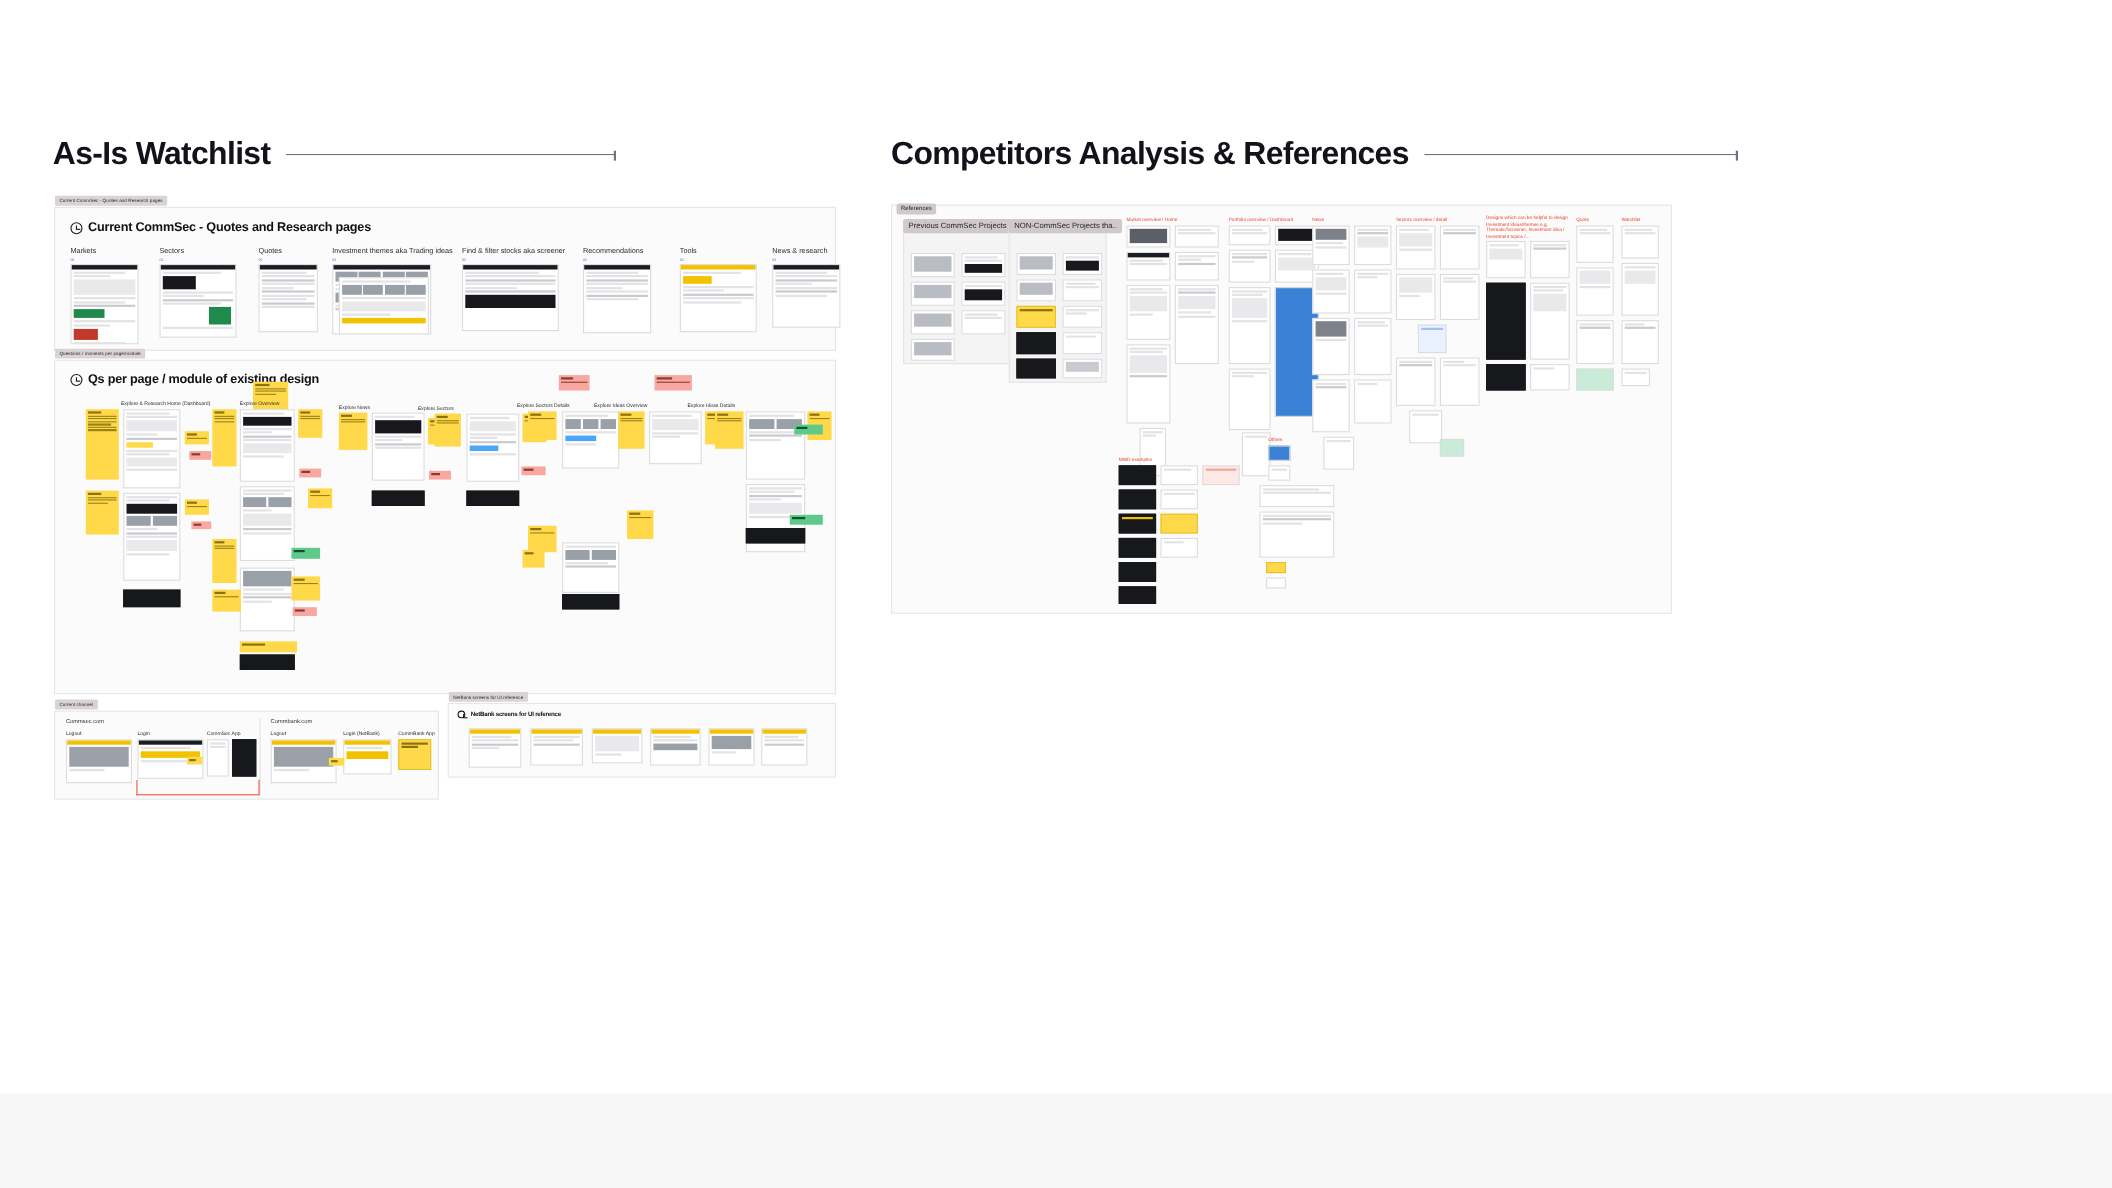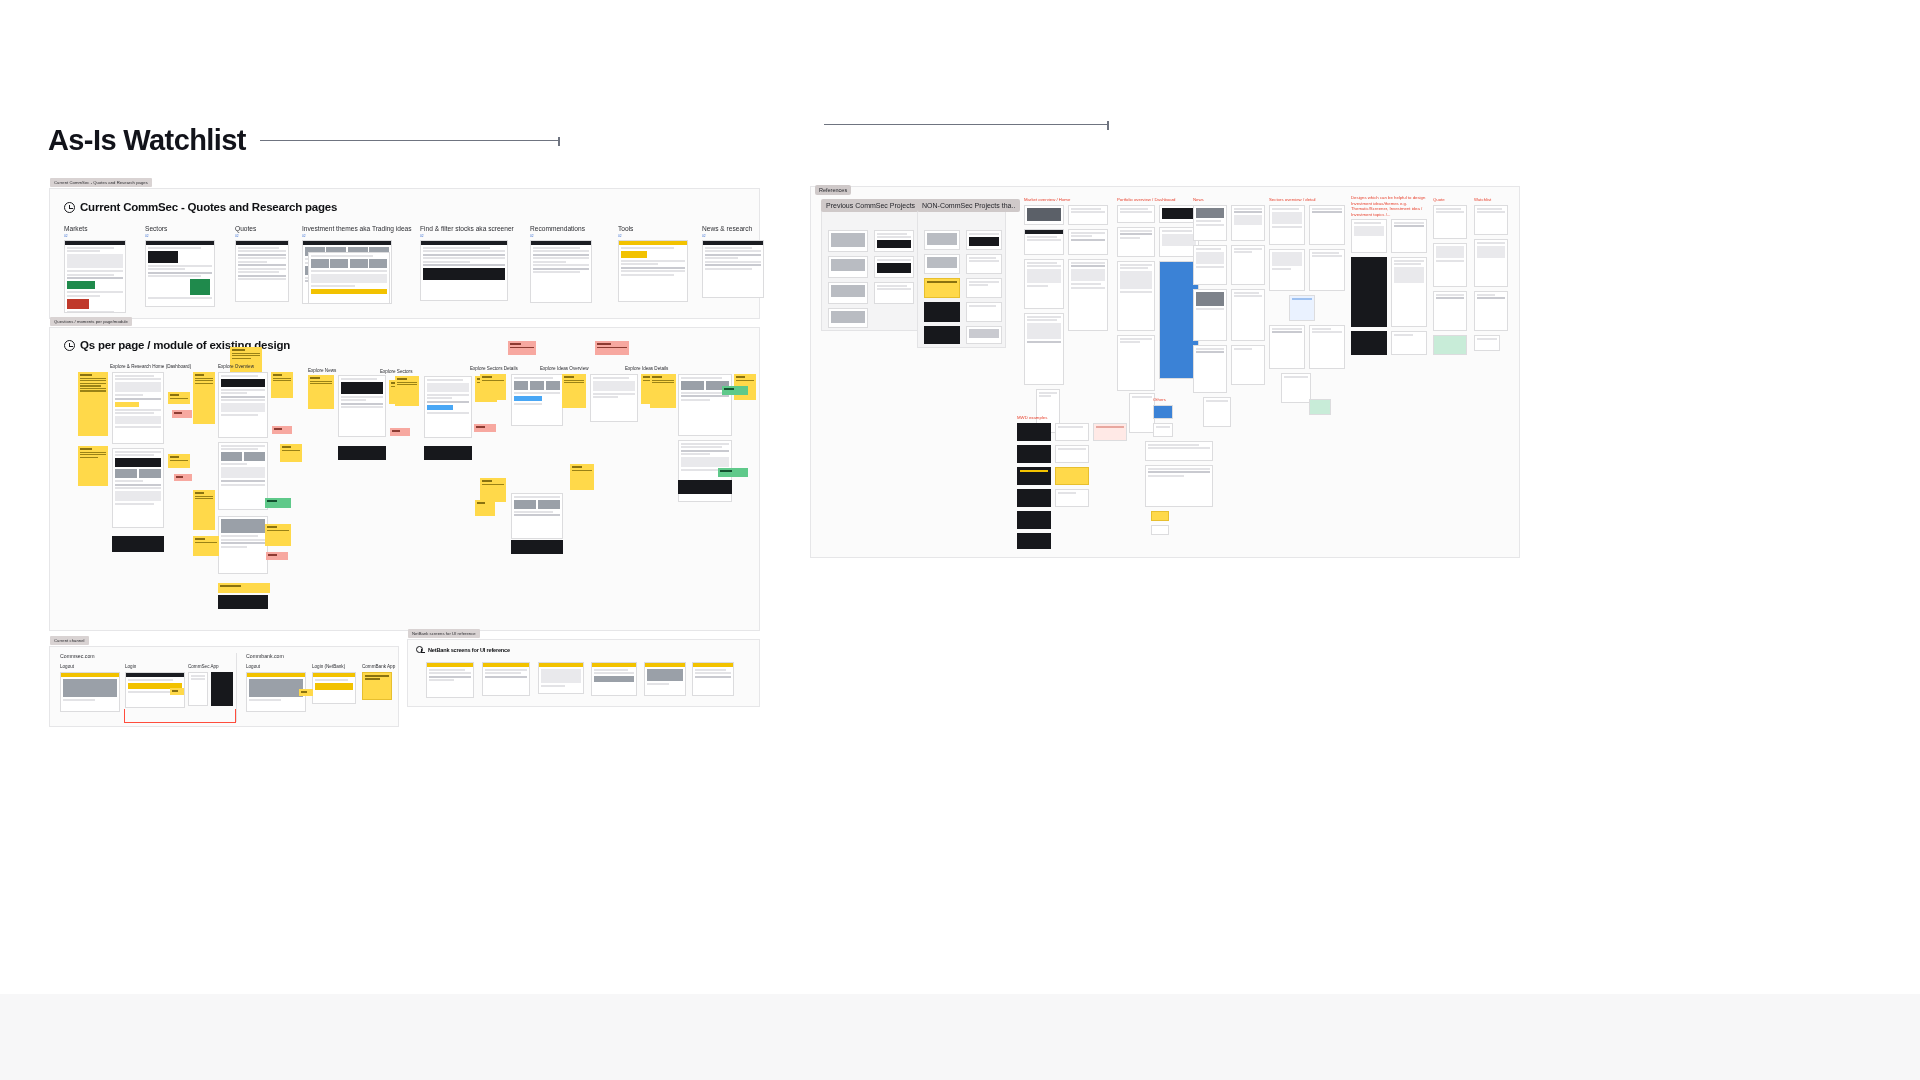--- a/index.html
+++ b/index.html
@@ -637,20 +637,21 @@
   <div class="thumb" style="left:284px; top:22px; width:42px; height:34px;">
     <div class="bar y"></div>
     <div class="row m"></div>
       <div class="row"></div>
     <div class="row d"></div>
   </div>
 </div>
 
 <div class="section" style="left:810px; top:124px; width:1060px;">
   <div class="sec-head">
+    <div class="sec-title">Competitors Analysis &amp; References</div>
     <div class="sec-rule" style="width:285px;"></div>
   </div>
 </div>
 
 <div class="frame" style="left:810px; top:186px; width:710px; height:372px;">
   <div class="chip sm" style="left:4px; top:-2px;">References</div>
 
   <div class="subframe" style="left:10px; top:20px; width:97px; height:124px;">
     <div class="thumb" style="left:6px; top:22px; width:40px; height:22px;">
       <div class="blk" style="height:14px;background:#b9bcc2"></div>

